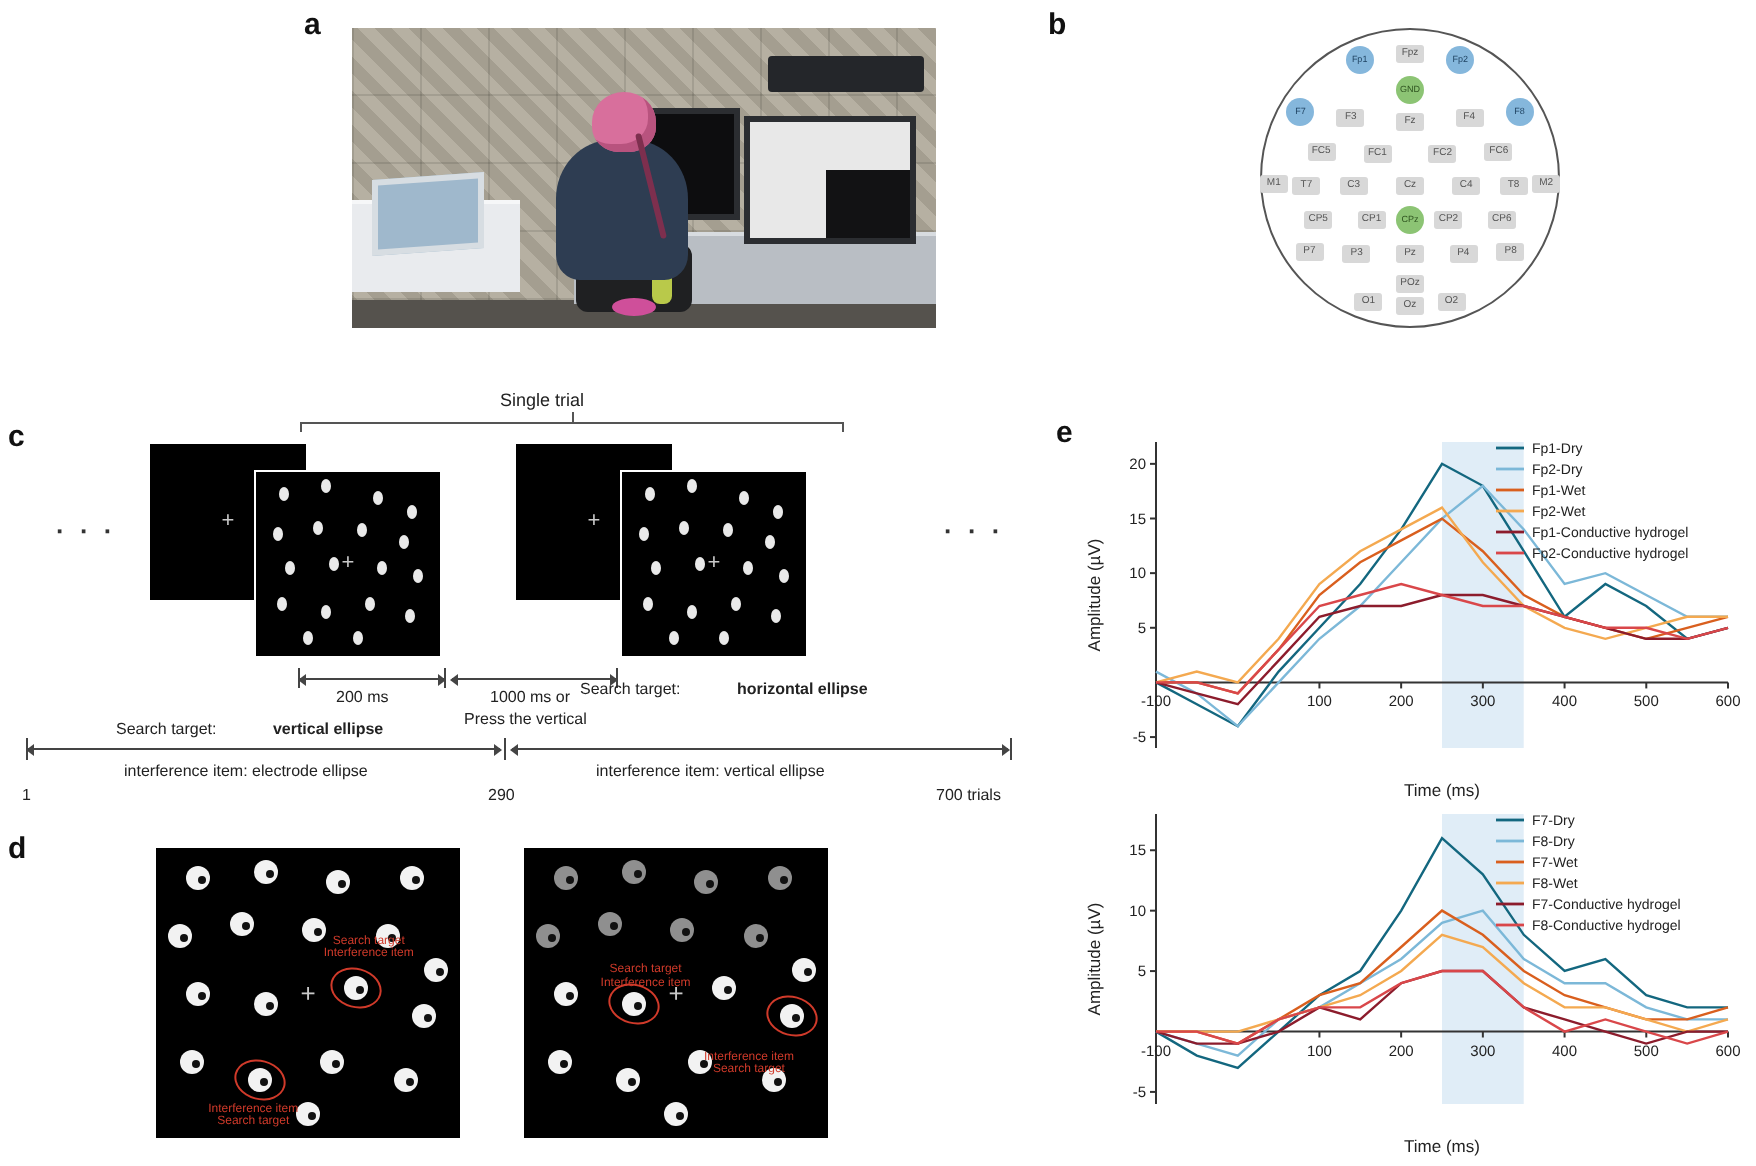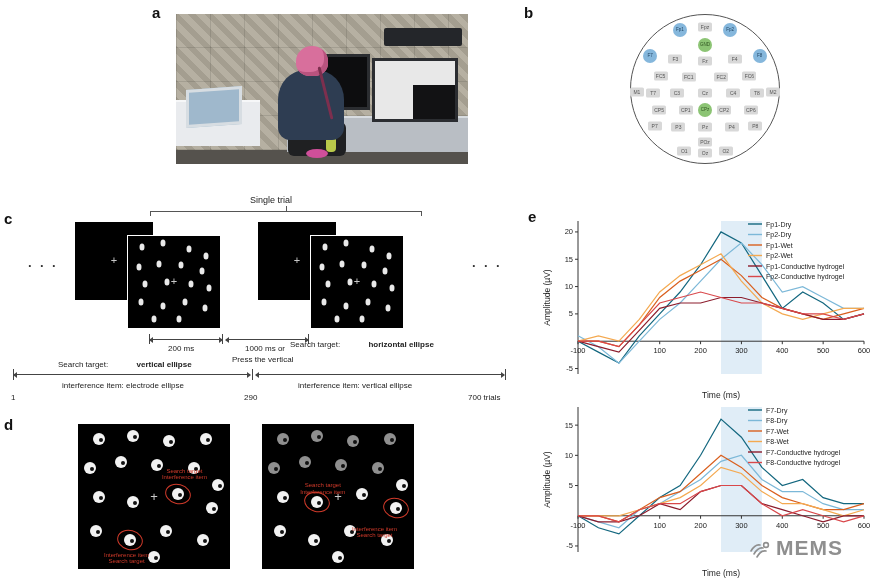--- a/index.html
+++ b/index.html
@@ -429,25 +429,14 @@
         <line x1="208" y1="39.5" x2="222" y2="39.5" stroke="#f4a950" stroke-width="1.4"></line>
         <text x="226" y="42" font-size="7" fill="#222">F8-Wet</text>
         <line x1="208" y1="50" x2="222" y2="50" stroke="#8c1c2c" stroke-width="1.4"></line>
         <text x="226" y="52.5" font-size="7" fill="#222">F7-Conductive hydrogel</text>
         <line x1="208" y1="60.5" x2="222" y2="60.5" stroke="#d9474a" stroke-width="1.4"></line>
         <text x="226" y="63" font-size="7" fill="#222">F8-Conductive hydrogel</text>
         <text x="181" y="174" font-size="8.5" fill="#222" text-anchor="middle">Time (ms)</text>
         <text transform="rotate(-90)" x="-77.5" y="10" font-size="8.5" fill="#222" text-anchor="middle">Amplitude (µV)</text>
       </svg></div>
 
-  <div id="watermark">
-    <svg width="24" height="24" viewBox="0 0 24 24">
-      <g fill="none" stroke="#8f8f8f" stroke-width="1.6" stroke-linecap="round">
-        <path d="M3 15 Q7 8 12 9"></path>
-        <path d="M6 18 Q10 11 15 12"></path>
-        <path d="M9 21 Q13 14 18 15"></path>
-        <circle cx="18" cy="9" r="2.4"></circle>
-      </g>
-    </svg>
-    <span class="wm-text">MEMS</span>
-  </div>
 
 </div>
 
 </body></html>

